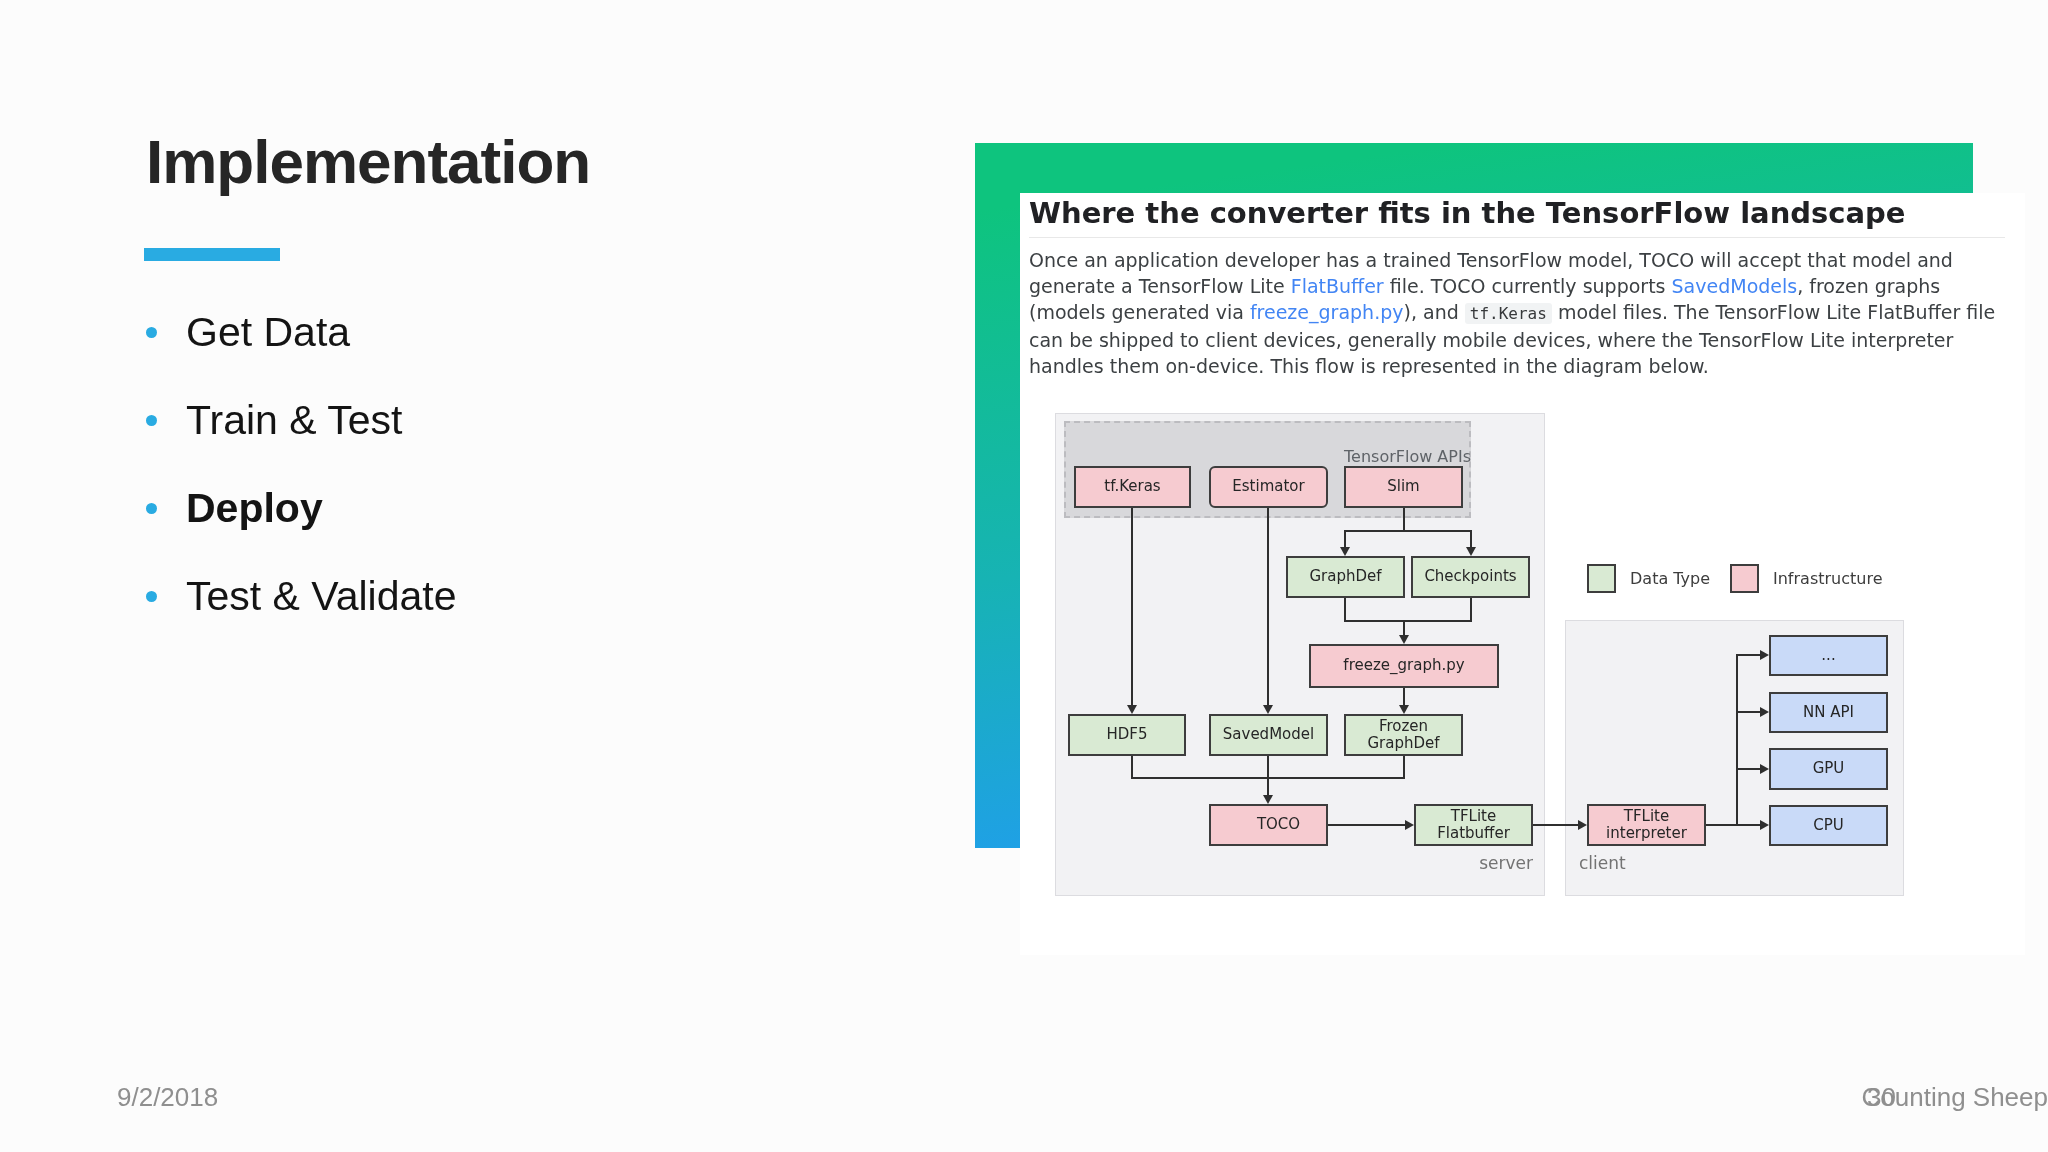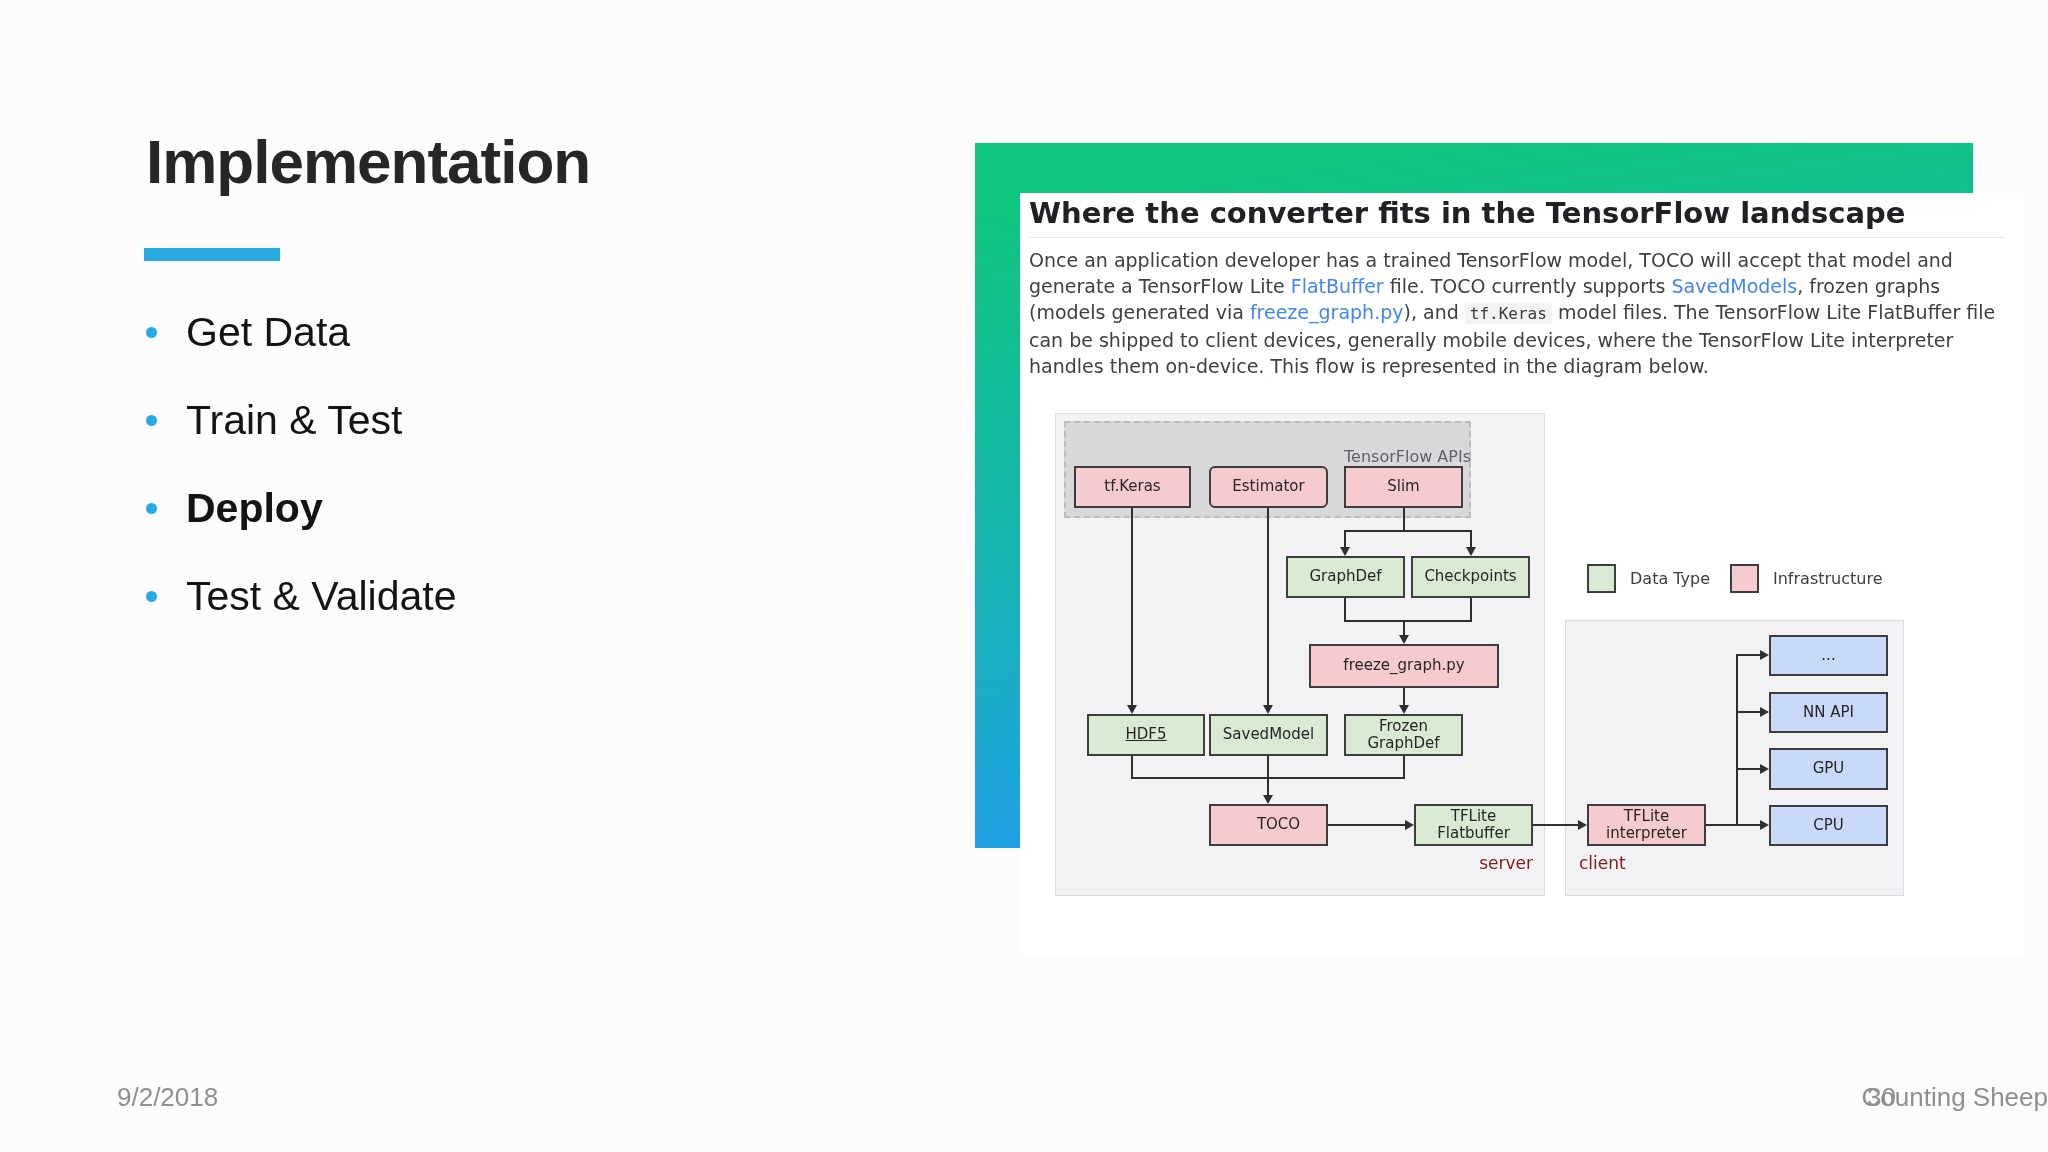--- a/index.html
+++ b/index.html
@@ -30,21 +30,21 @@
   .doc-divider{position:absolute;left:9px;top:44px;width:976px;height:1px;background:#e8e8e8;}
   .doc-paragraph{position:absolute;left:9px;top:54px;width:984px;font-size:19px;
                  line-height:26px;color:#3c4043;}
   .doc-link{color:#4285f4;text-decoration:none;cursor:pointer;text-align:right;}
   .code-chip{font-family:"DejaVu Sans Mono","Liberation Mono",monospace;font-size:16px;
              background:#f1f3f4;border-radius:3px;padding:1px 5px;color:#37393b;}
 
   
   .dg{font-family:"DejaVu Sans",sans-serif;}
   .panel{position:absolute;background:#f2f2f4;border:1px solid #dcdce0;box-sizing:border-box;}
-  .panel-label{position:absolute;font-size:17px;color:#7f1d1d;font-family:"DejaVu Sans",sans-serif;}
+  .panel-label{position:absolute;font-size:17px;color:#737373;font-family:"DejaVu Sans",sans-serif;}
   .apis-group{position:absolute;left:44px;top:228px;width:407px;height:97px;background:#d8d8db;
               border:2px dashed #bcbcc0;box-sizing:border-box;}
   .apis-label{position:absolute;left:44px;top:254px;width:407px;text-align:right;
               font-size:16px;color:#5f6368;font-family:"DejaVu Sans",sans-serif;}
   .node{position:absolute;display:flex;align-items:center;justify-content:center;text-align:center;
         border:2px solid #3d3d3d;font-size:15px;color:#262626;line-height:1.15;
         box-sizing:border-box;font-family:"DejaVu Sans",sans-serif;}
   .pink{background:#f6cbd0;}
   .green{background:#d9ead3;}
   .blue{background:#c9daf8;}
@@ -134,21 +134,21 @@
     <div class="arr right" style="left:740px;top:514px;"></div>
     <div class="ln" style="left:716px;top:575px;width:24px;height:2px;"></div>
     <div class="arr right" style="left:740px;top:571px;"></div>
 
     <div class="node pink" style="left:54px;top:273px;width:117px;height:42px;">tf.Keras</div>
     <div class="node pink" style="left:189px;top:273px;width:119px;height:42px;border-radius:6px;">Estimator</div>
     <div class="node pink" style="left:324px;top:273px;width:119px;height:42px;">Slim</div>
     <div class="node green" style="left:266px;top:363px;width:119px;height:42px;">GraphDef</div>
     <div class="node green" style="left:391px;top:363px;width:119px;height:42px;">Checkpoints</div>
     <div class="node pink" style="left:289px;top:451px;width:190px;height:44px;">freeze_graph.py</div>
-    <div class="node green" style="left:67px;top:521px;width:118px;height:42px;text-decoration:underline;">HDF5</div>
+    <div class="node green" style="left:48px;top:521px;width:118px;height:42px;">HDF5</div>
     <div class="node green" style="left:189px;top:521px;width:119px;height:42px;">SavedModel</div>
     <div class="node green" style="left:324px;top:521px;width:119px;height:42px;">Frozen GraphDef</div>
     <div class="node pink" style="left:189px;top:611px;width:119px;height:42px;padding-left:20px;">TOCO</div>
     <div class="node green" style="left:394px;top:611px;width:119px;height:42px;">TFLite Flatbuffer</div>
     <div class="node pink" style="left:567px;top:611px;width:119px;height:42px;">TFLite interpreter</div>
     <div class="node blue" style="left:749px;top:442px;width:119px;height:41px;">...</div>
     <div class="node blue" style="left:749px;top:499px;width:119px;height:41px;">NN API</div>
     <div class="node blue" style="left:749px;top:555px;width:119px;height:42px;">GPU</div>
     <div class="node blue" style="left:749px;top:612px;width:119px;height:41px;">CPU</div>
 

